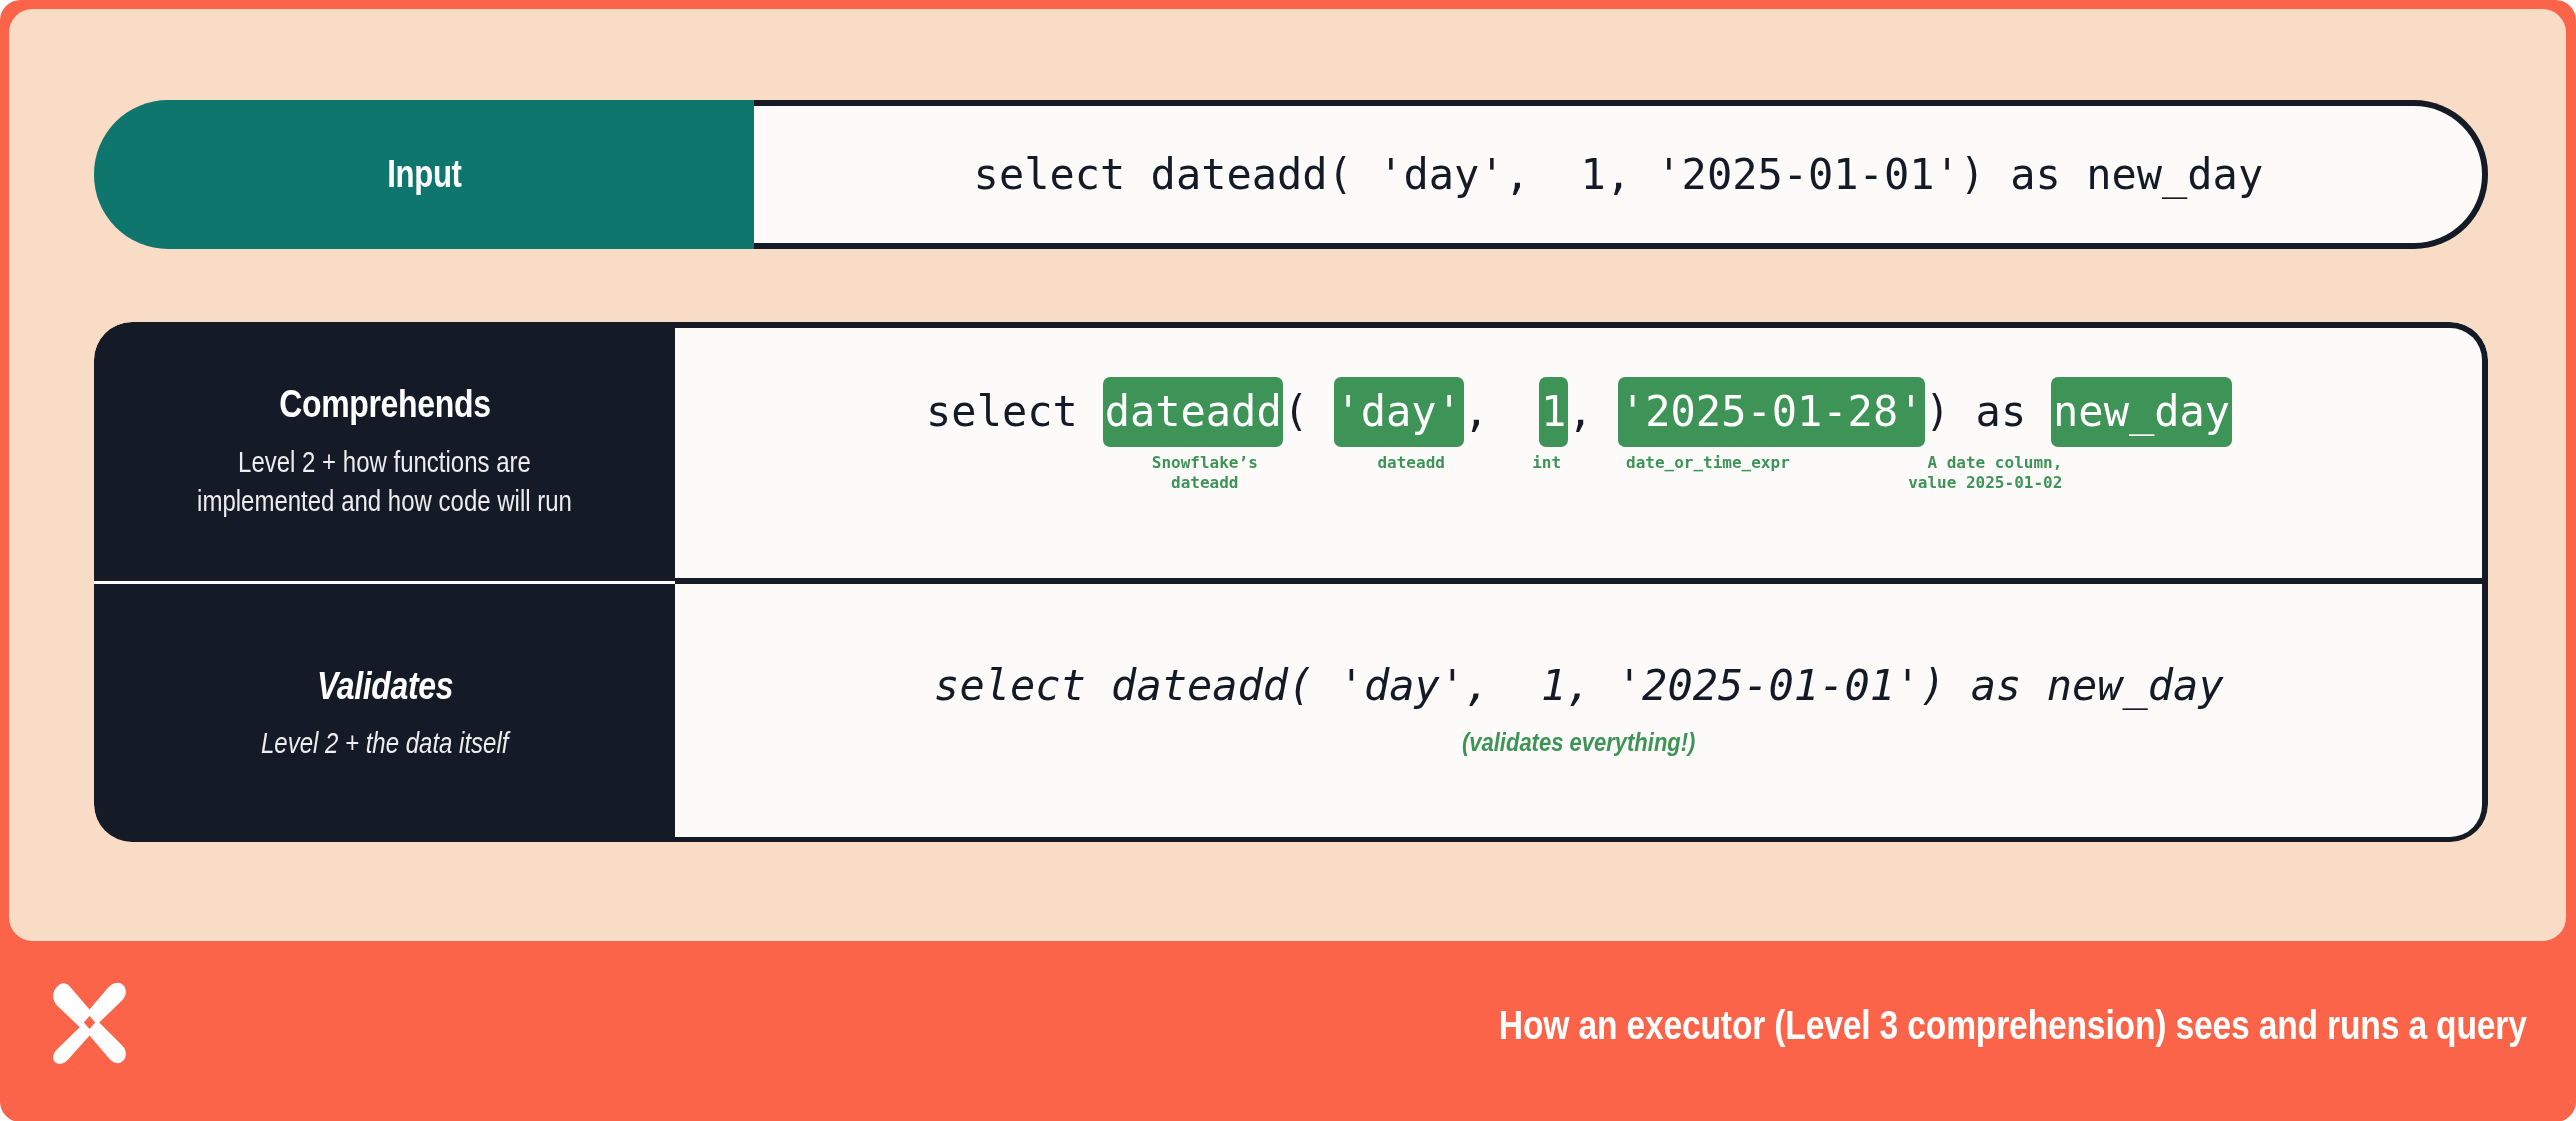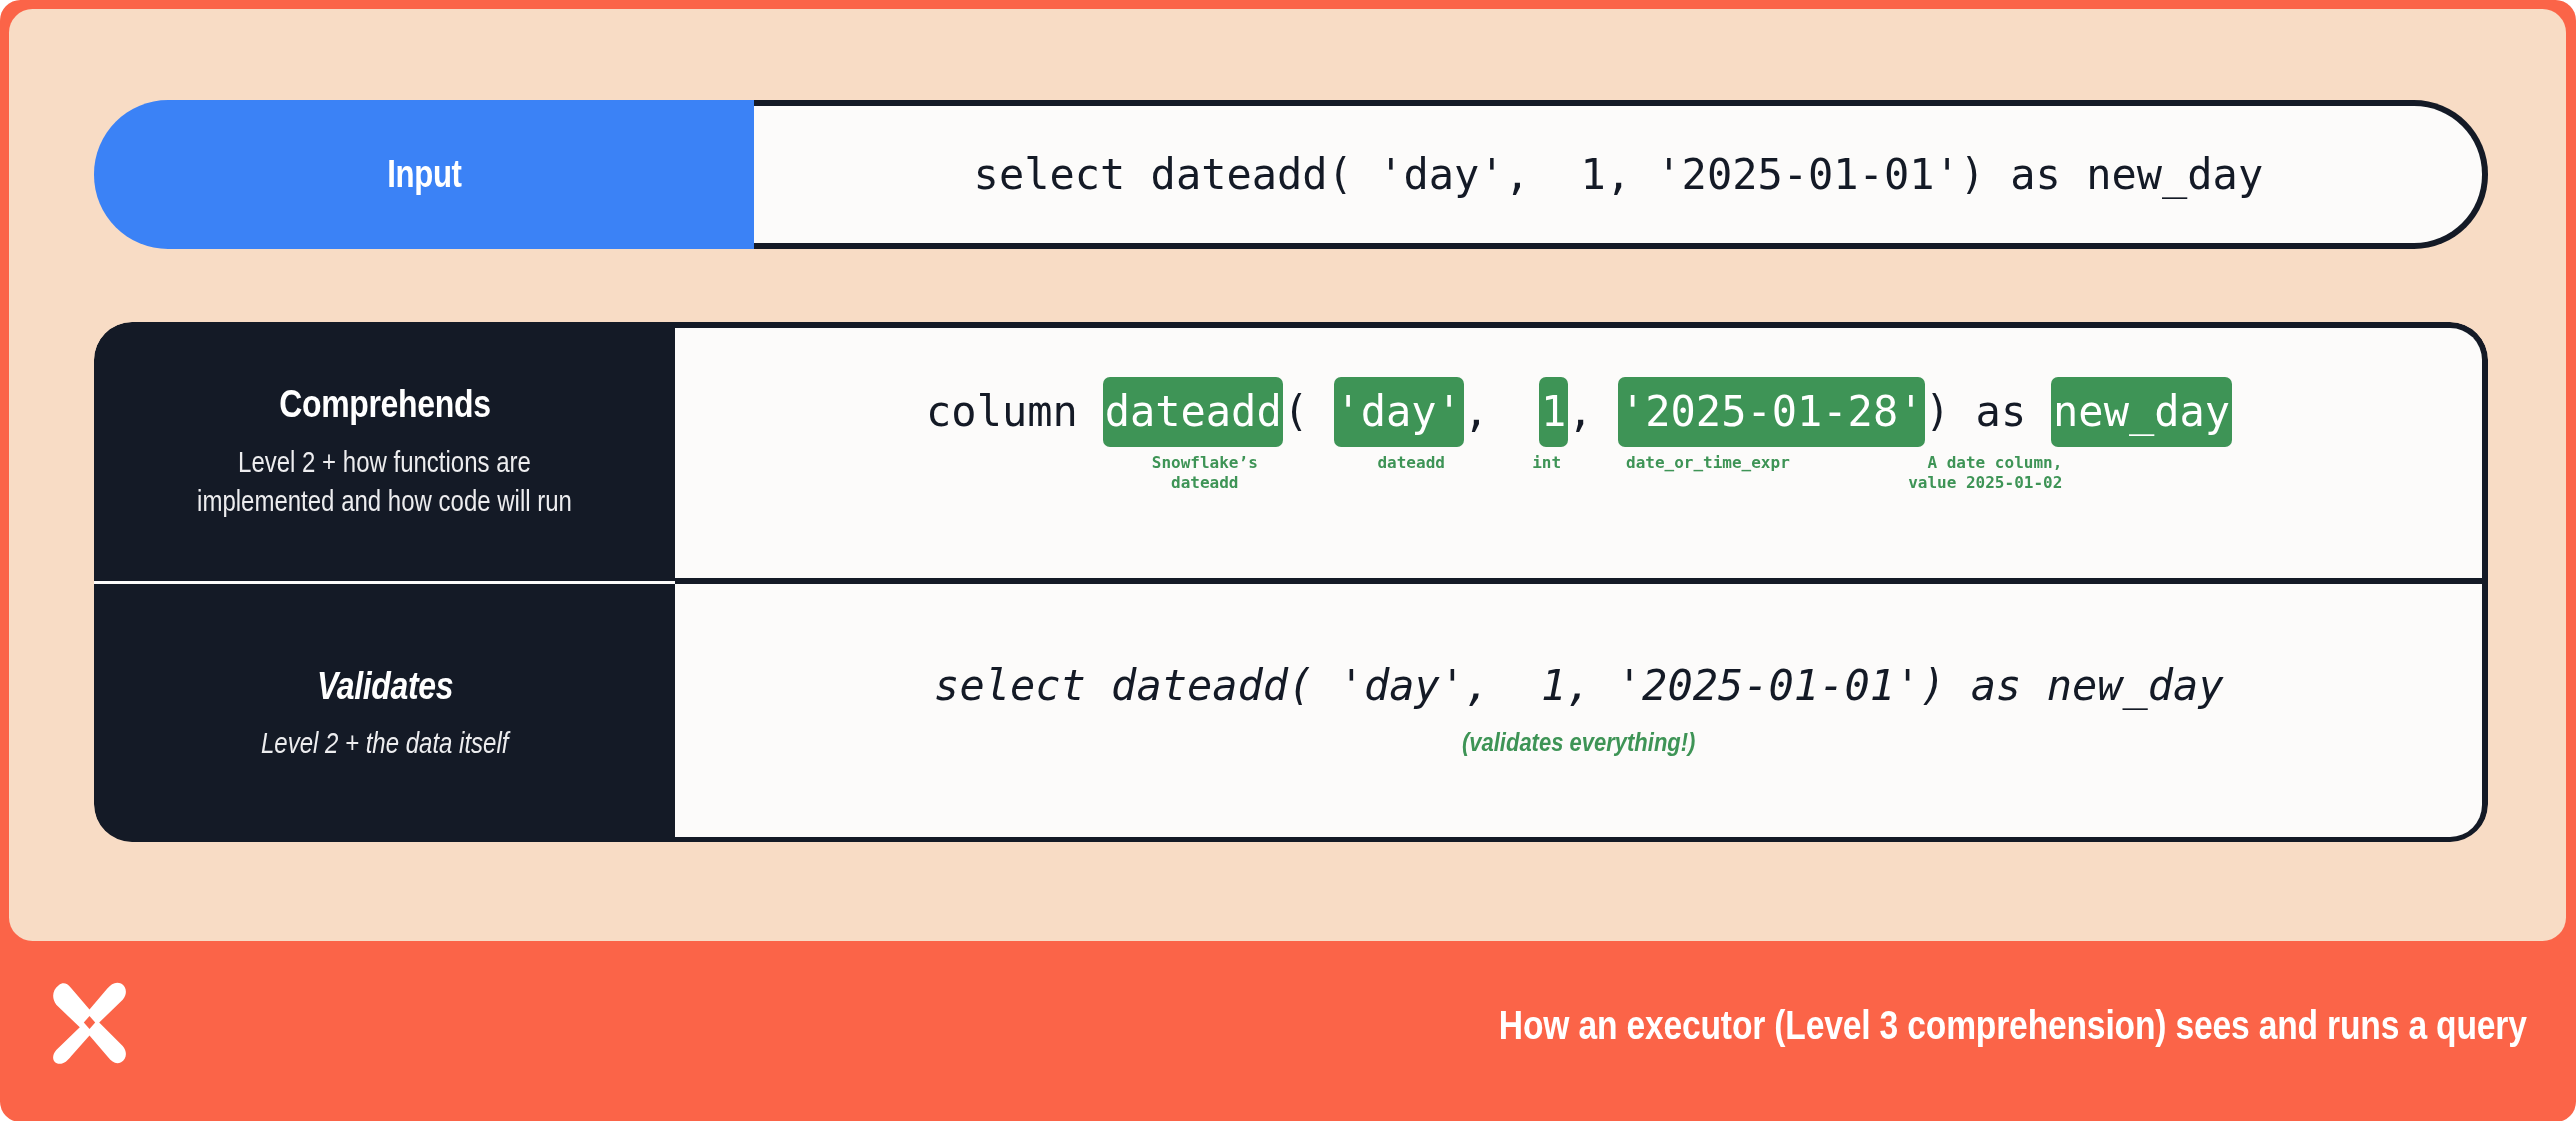--- a/index.html
+++ b/index.html
@@ -43,21 +43,21 @@
     position: absolute;
     left: 85px;
     top: 91px;
     width: 2394px;
     height: 149px;
     display: flex;
     align-items: stretch;
   }
   .card-input .label-cell {
     width: 660px;
-    background: #3b82f6;
+    background: #0f766e;
     border-radius: 74px 0 0 74px;
     display: flex;
     flex-direction: column;
     align-items: center;
     justify-content: center;
     box-sizing: border-box;
   }
   .card-input .code-cell {
     flex: 1;
     background: #FCFBFA;
@@ -243,21 +243,21 @@
 
     <div class="card-stack">
 
       <div class="stack-row r1">
         <div class="label-cell">
           <div class="row-title">Comprehends</div>
           <div class="row-sub">Level 2 + how functions are implemented
 and how code will run</div>
         </div>
         <div class="code-cell">
-          <div class="code-hl-wrap code-line" id="hl-code"><span>column </span><span class="hl">dateadd</span><span>( </span><span class="hl">'day'</span><span>,  </span><span class="hl">1</span><span>, </span><span class="hl">'2025-01-28'</span><span>) as </span><span class="hl">new_day</span></div>
+          <div class="code-hl-wrap code-line" id="hl-code"><span>select </span><span class="hl">dateadd</span><span>( </span><span class="hl">'day'</span><span>,  </span><span class="hl">1</span><span>, </span><span class="hl">'2025-01-28'</span><span>) as </span><span class="hl">new_day</span></div>
           <div class="annot-row" id="annot-row" style="width: 1290px; height: 63px;"><div class="annot" style="left: 21%;">Snowflake’s
 dateadd</div><div class="annot" style="left: 37%;">dateadd</div><div class="annot" style="left: 47.5%;">int</div><div class="annot" style="left: 60%;">date_or_time_expr</div><div class="annot" style="left: 81.5%; text-align: right;">A date column,
 value 2025-01-02</div></div>
         </div>
       </div>
 
       <div class="stack-row r2">
         <div class="label-cell">
           <div class="row-title">Validates</div>
           <div class="row-sub">Level 2 + the data itself</div>

